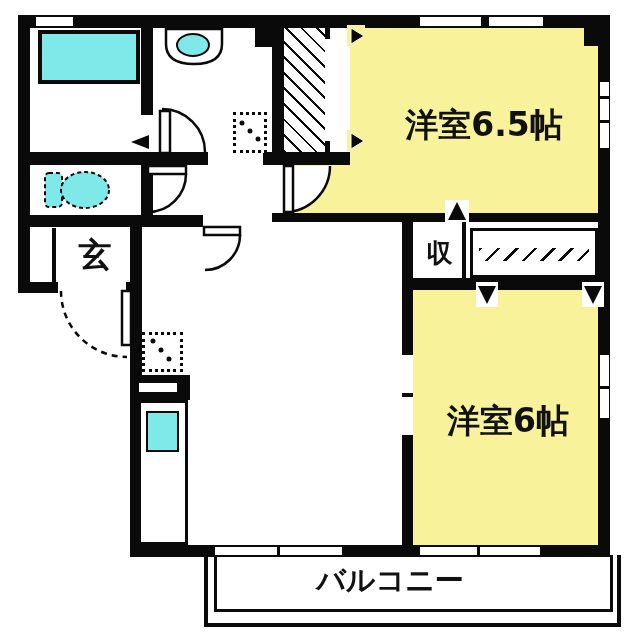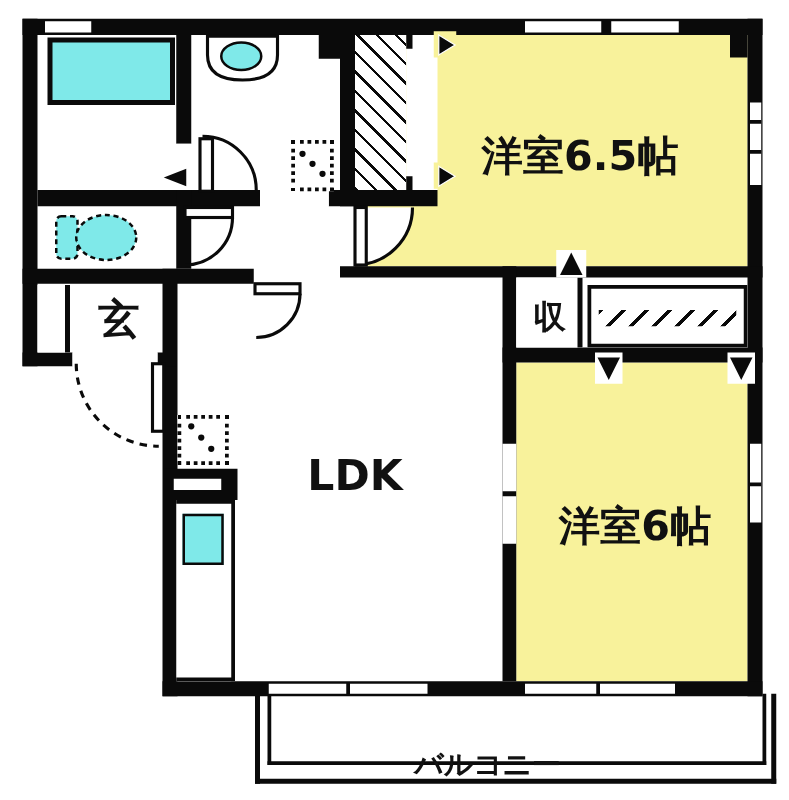--- a/index.html
+++ b/index.html
@@ -129,22 +129,21 @@
     <ellipse cx="85" cy="190" rx="24" ry="18" fill="#7FE9E9" stroke="#0a0a0a" stroke-width="2" stroke-dasharray="4 3"></ellipse>
 
     <circle cx="153" cy="341" r="2.5" fill="#0a0a0a"></circle>
     <circle cx="161" cy="350" r="2.5" fill="#0a0a0a"></circle>
     <circle cx="169" cy="359" r="2.5" fill="#0a0a0a"></circle>
     <circle cx="242" cy="123" r="2.5" fill="#0a0a0a"></circle>
     <circle cx="250" cy="131" r="2.5" fill="#0a0a0a"></circle>
     <circle cx="258" cy="139" r="2.5" fill="#0a0a0a"></circle>
   </svg>
 
-  <div class="abs label" style="left:324px;top:103px;width:280px;font-size:33px;">洋室6.5帖</div>
+  <div class="abs label" style="left:344px;top:103px;width:280px;font-size:33px;">洋室6.5帖</div>
   <div class="abs label" style="left:388px;top:399px;width:240px;font-size:33px;text-align:center;">洋室6帖</div>
   <div class="abs label" style="left:194px;top:359px;width:180px;font-size:34px;line-height:44px;">
-      <div>LDK</div>
   </div>
   <div class="abs label" style="left:75px;top:233px;width:40px;font-size:33px;">玄</div>
   <div class="abs label" style="left:413px;top:236px;width:53px;font-size:26px;">収</div>
-  <div class="abs label" style="left:270px;top:596px;width:240px;font-size:23px;">バルコニー</div>
+  <div class="abs label" style="left:270px;top:561px;width:240px;font-size:29px;">バルコニー</div>
 
 </div>
 
 </body></html>

